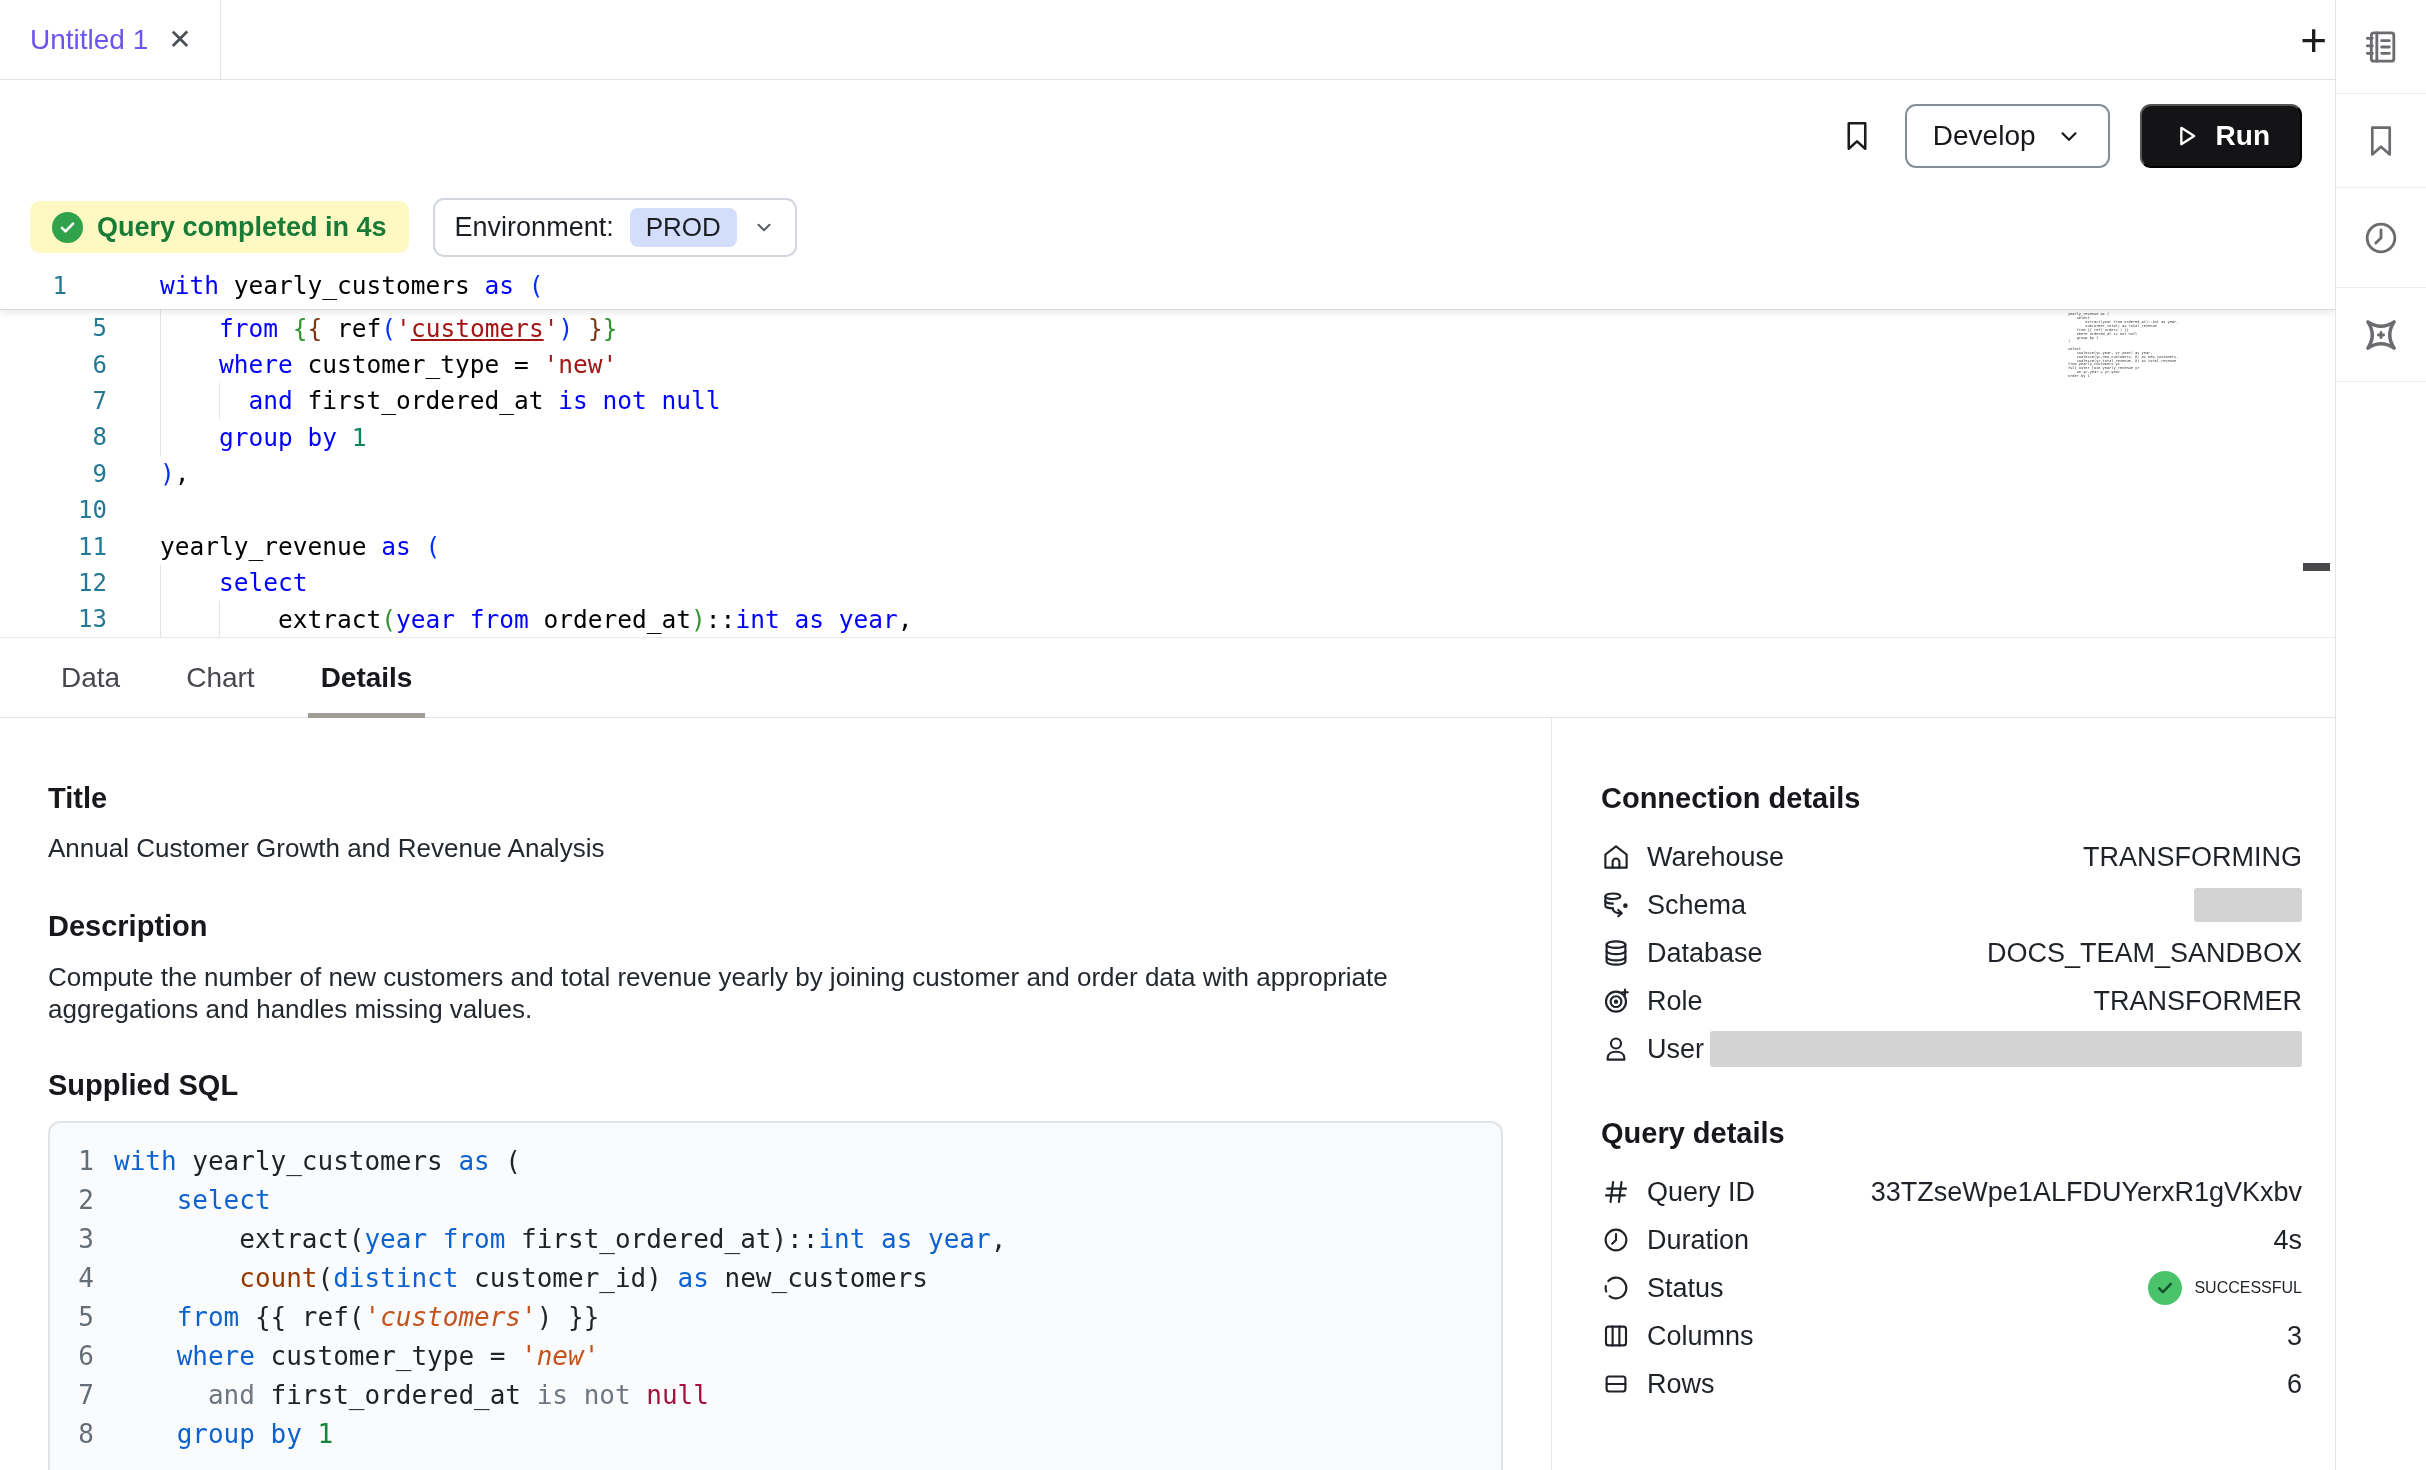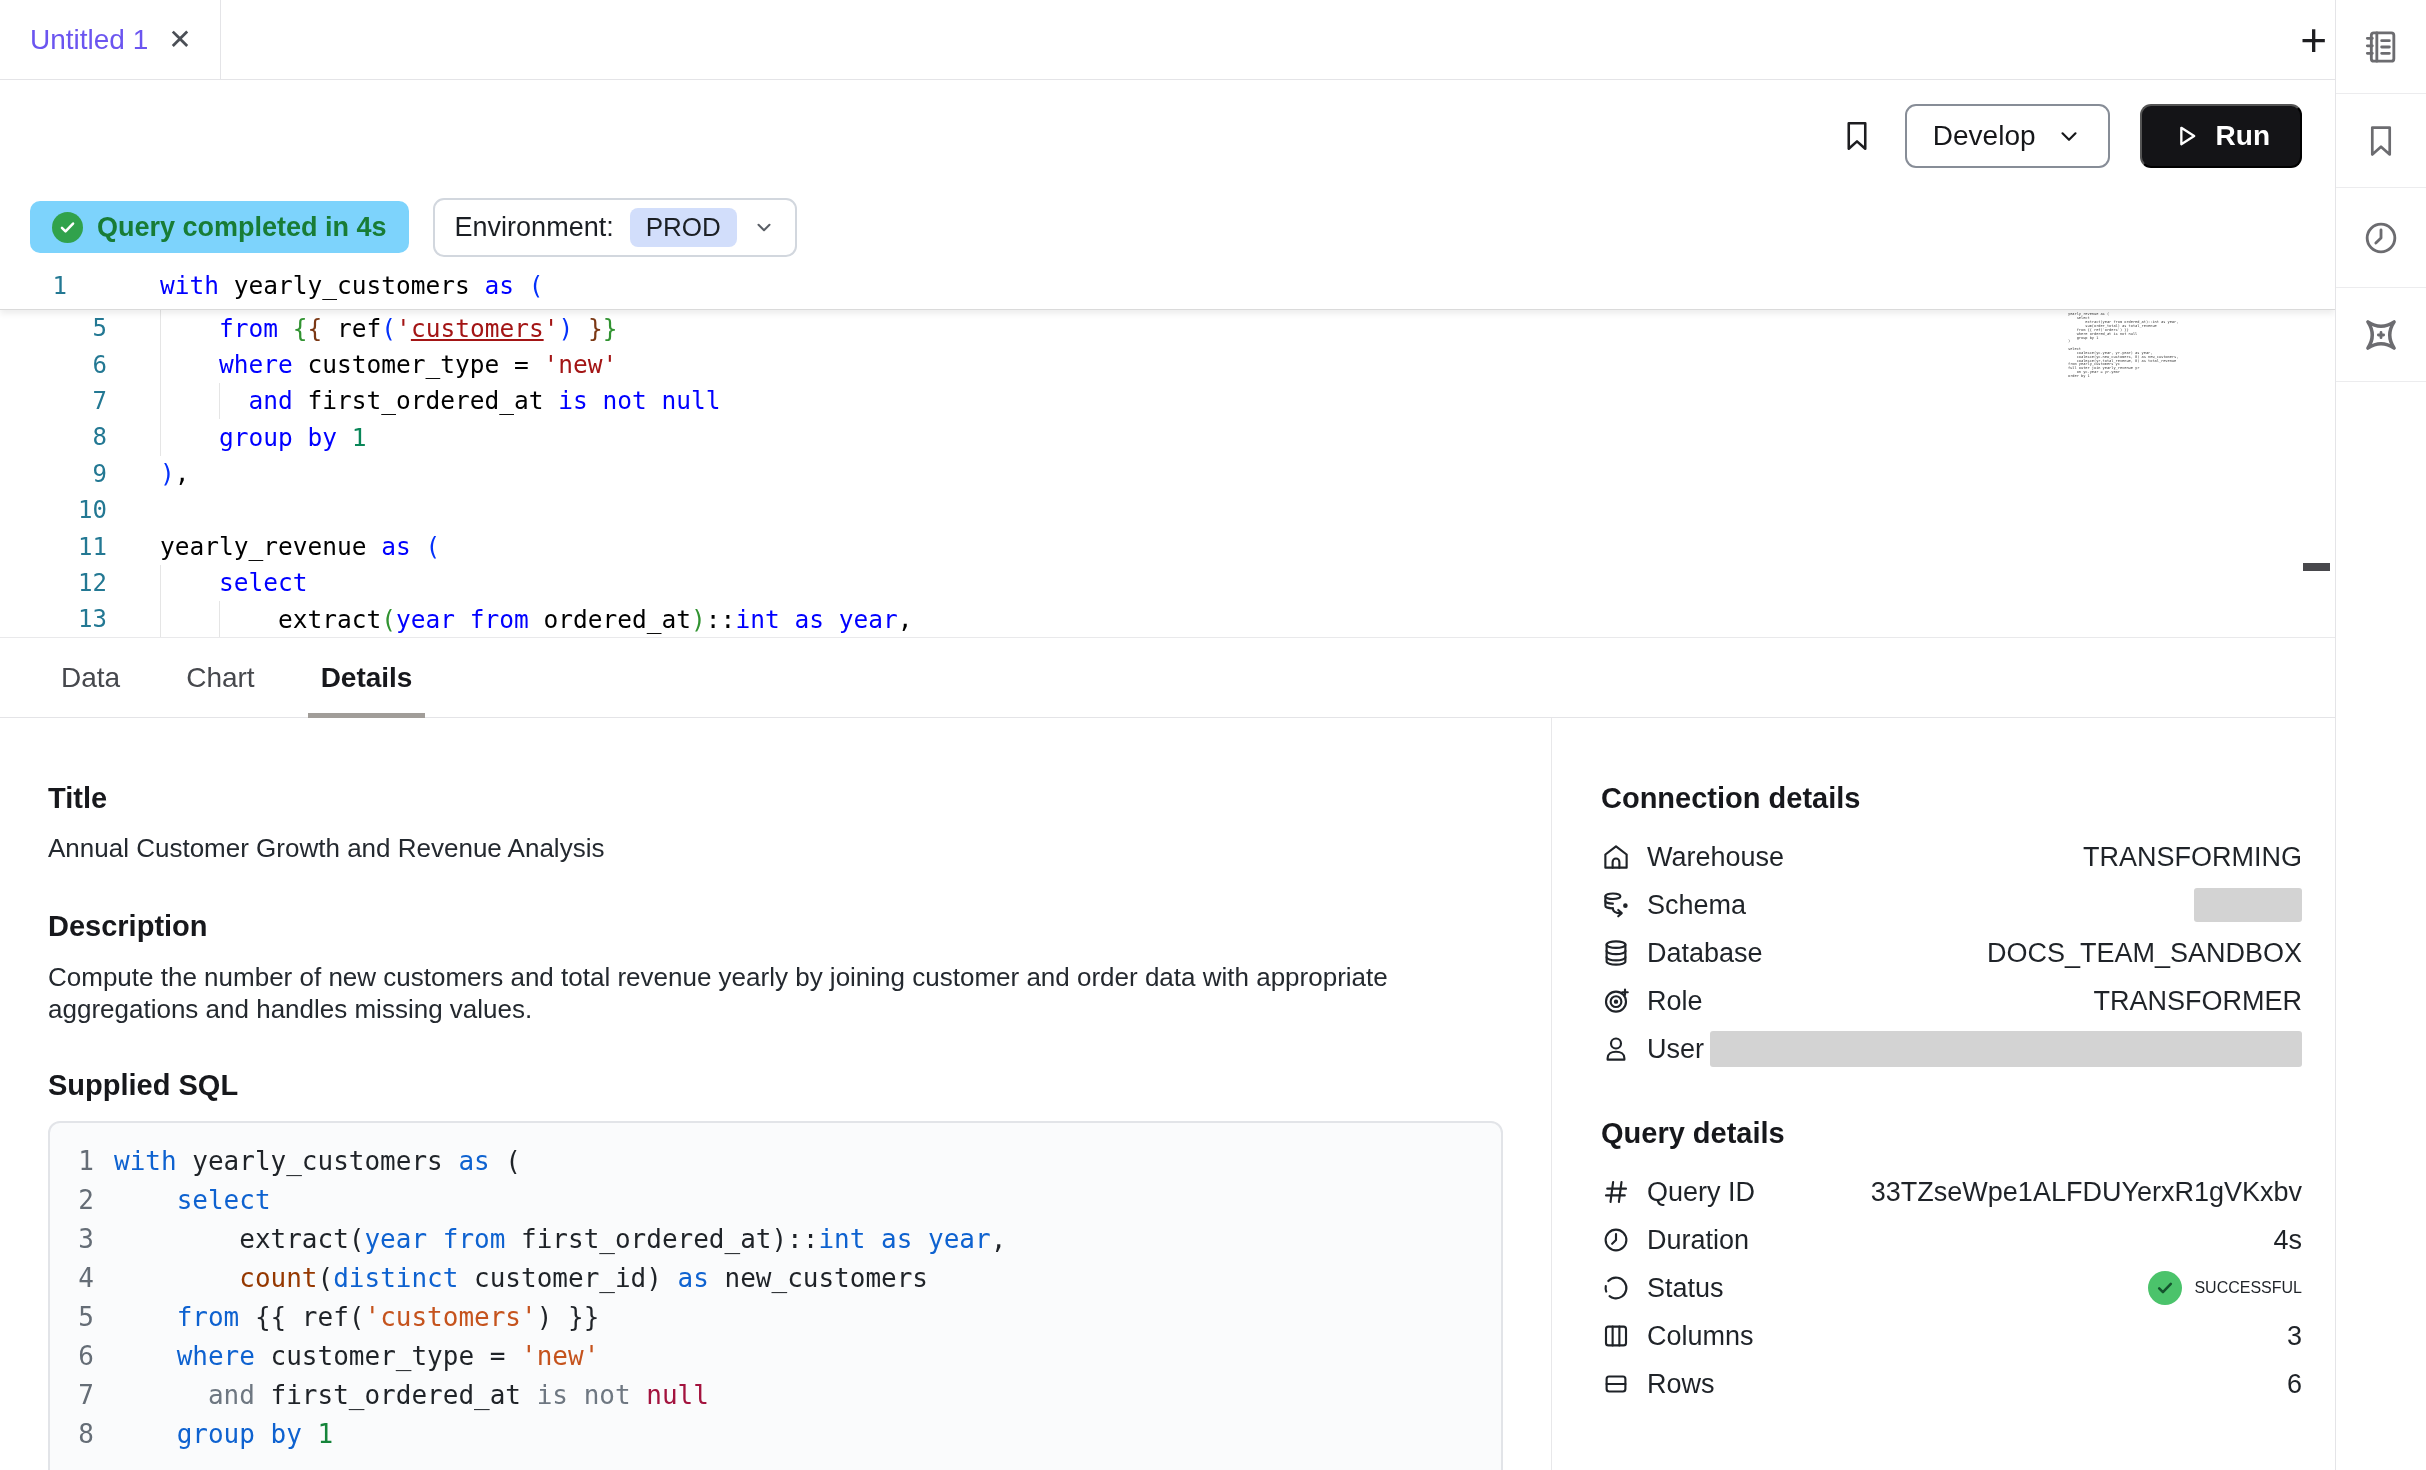--- a/index.html
+++ b/index.html
@@ -22,21 +22,21 @@
   .toolbar { height:112px; display:flex; align-items:center; justify-content:flex-end;
              padding-right:33px; gap:30px; }
   .icon-btn { display:flex; align-items:center; justify-content:center; cursor:pointer; }
   .develop-btn { height:64px; padding:0 26px; border:2px solid #878d97; border-radius:11px;
     background:#fff; display:flex; align-items:center; gap:20px; font-size:28px; color:#16171a; cursor:pointer;}
   .run-btn { height:64px; padding:0 30px; background:#141417; color:#fff; border-radius:11px;
     display:flex; align-items:center; gap:16px; font-size:28px; font-weight:600; cursor:pointer;}
 
   
   .statusrow { height:70px; display:flex; align-items:center; padding-left:30px; gap:24px; }
-  .query-badge { background:#7dd3fc; color:#187c36; border-radius:10px; height:52px;
+  .query-badge { background:#fef9c3; color:#187c36; border-radius:10px; height:52px;
     padding:0 22px; display:flex; align-items:center; gap:14px; font-size:27px; font-weight:600; }
   .check-circle { width:31px; height:31px; border-radius:50%; background:#31a24c;
     display:flex; align-items:center; justify-content:center; flex:none; }
   .env-box { height:59px; border:2px solid #d2d7de; border-radius:11px; display:flex;
     align-items:center; padding:0 20px; gap:16px; font-size:27px; color:#1b1f24; cursor:pointer;}
   .env-pill { background:#d2defb; border-radius:8px; padding:4px 16px; font-size:26px; color:#1b1f24; }
 
   
   .editor { position:relative; height:375px; overflow:hidden;
     font-family:"DejaVu Sans Mono", monospace; font-size:24.5px; }
@@ -85,21 +85,21 @@
   .sql-heading { margin-bottom:19px; }
   .sql-block { border:2px solid #e2e4e8; background:#fafbfc; border-radius:12px;
     height:392px; overflow:hidden; padding-top:18px;
     font-family:"DejaVu Sans Mono", monospace; font-size:26px; }
   .sql-row { height:39px; display:flex; align-items:center; white-space:pre; }
   .sql-row .gutter { width:44px; text-align:right; color:#656d76; flex:none; }
   .sql-row .code { margin-left:20px; }
 
   
   .gh .tk-k { color:#0e62d0; }
-  .gh .tk-s { color:#c5531d; }
+  .gh .tk-s { color:#c5531d;font-style:italic; }
   .gh .tk-m { color:#a3133e; }
   .gh .tk-n { color:#15843a; }
   .gh .tk-g { color:#6e7781; }
   .gh .tk-fn { color:#953800; }
   .gh .tk-t { color:#1f2328; }
 
   
   .info-rows { margin-top:16px; }
   .info-row { height:48px; display:flex; align-items:center; }
   .row-icon { width:30px; height:30px; margin-right:16px; flex:none; display:flex;

